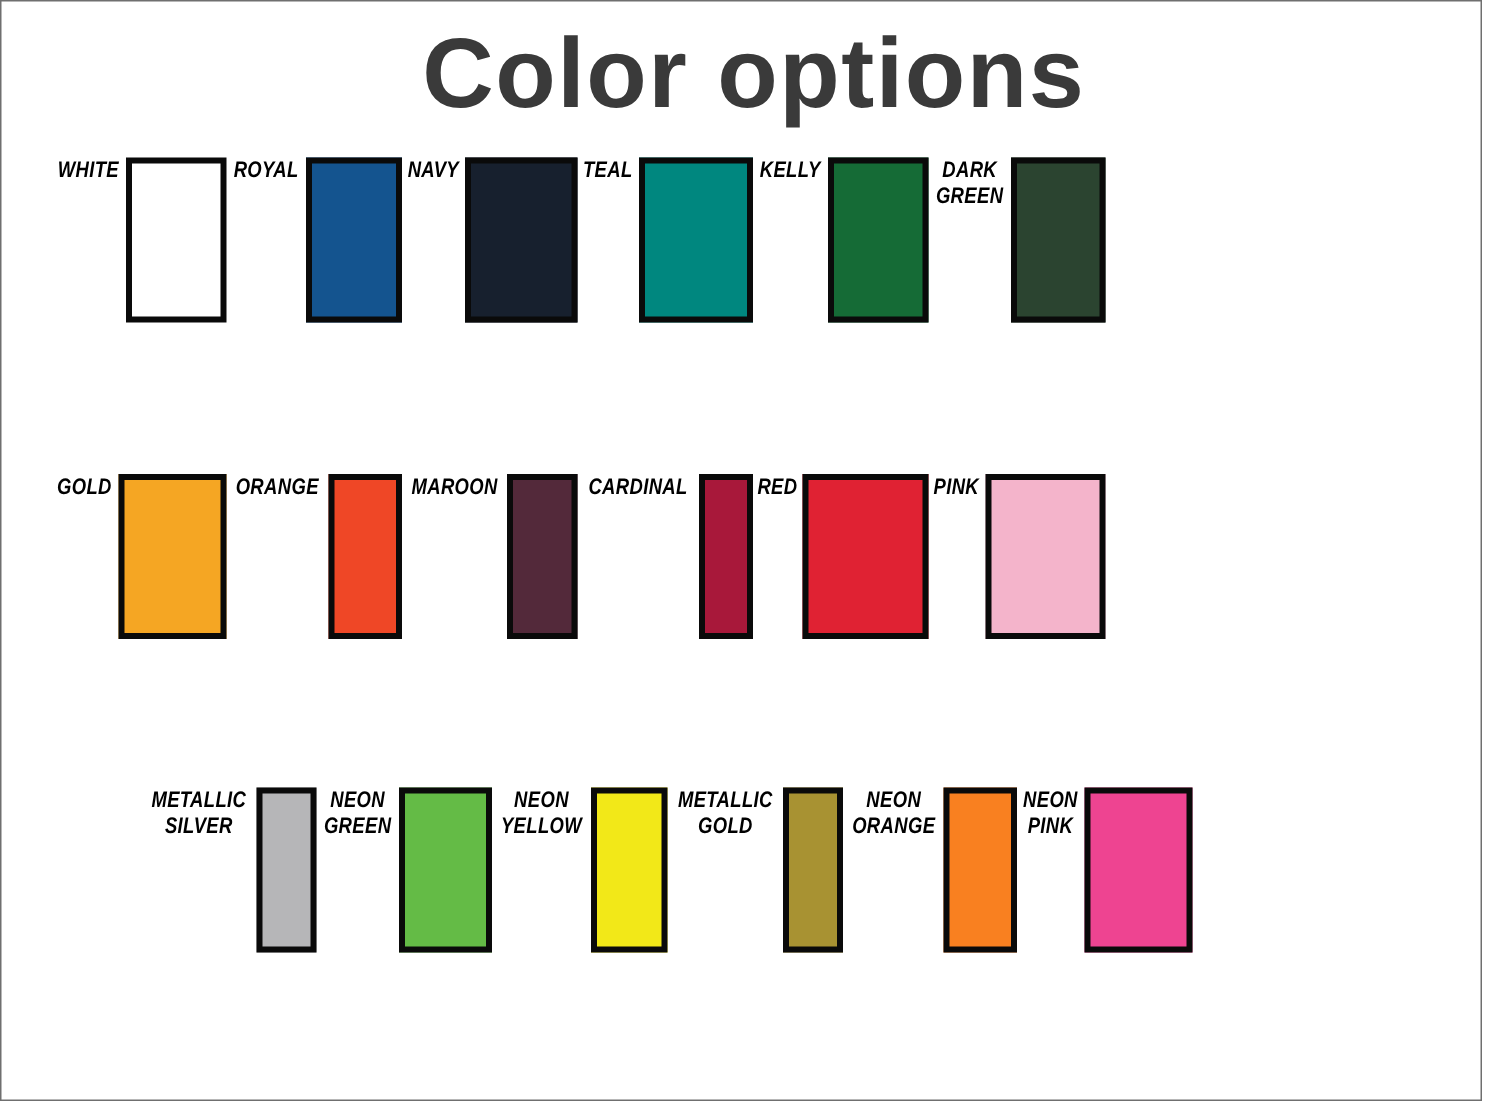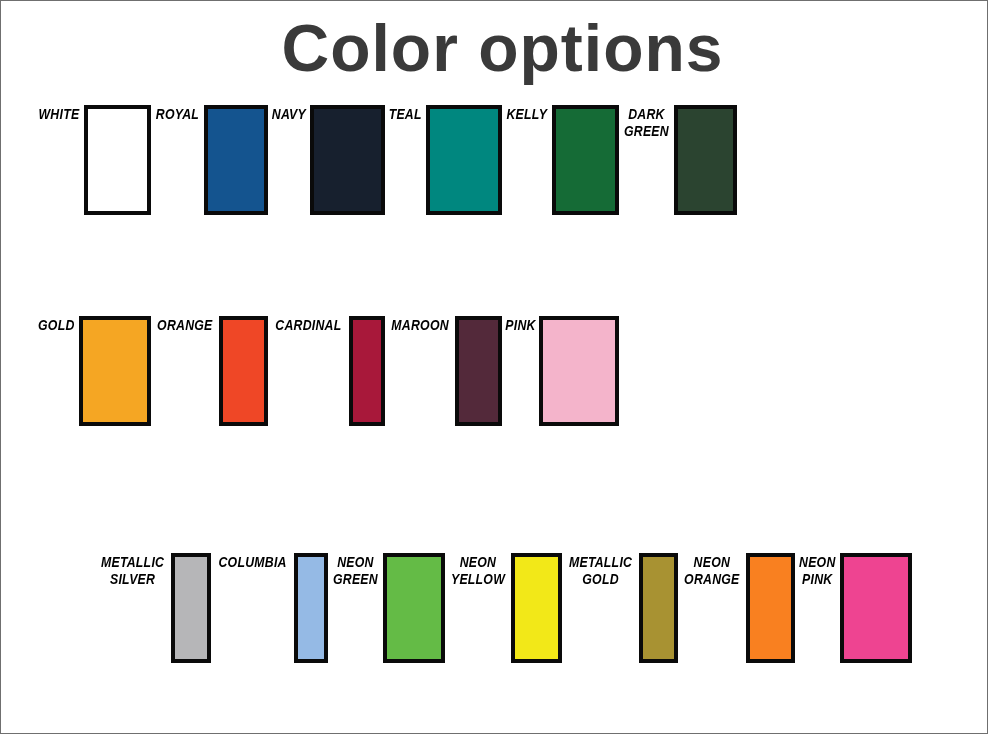--- a/index.html
+++ b/index.html
@@ -34,21 +34,21 @@
     color: #3a3a3a;
     -webkit-font-smoothing: antialiased;
   }
   .swatch-row {
     position: absolute;
     display: flex;
     align-items: flex-end;
   }
   #row-1 { left: 33px; top: 104px; width: 937px; }
   #row-2 { left: 33px; top: 315px; width: 937px; }
-  #row-3 { left: 93px; top: 552px; width: 818px; }
+  #row-3 { left: 93px; top: 524px; width: 818px; }
 
   .swatch-cell {
     display: flex;
     flex-direction: row;
     align-items: flex-start;
     justify-content: flex-end;
     font-style: italic;
   }
   #row-1 .swatch-cell, #row-2 .swatch-cell { width: 117.1px; }
   #row-3 .swatch-cell { width: 116.9px; }
@@ -110,41 +110,41 @@
   <div class="swatch-row" id="row-2">
       <div class="swatch-cell">
         <div class="swatch-label">GOLD</div>
         <div class="swatch-box" style="background-color: rgb(245, 166, 35); border-color: rgb(10, 10, 10);"></div>
       </div>
       <div class="swatch-cell">
         <div class="swatch-label">ORANGE</div>
         <div class="swatch-box" style="background-color: rgb(239, 71, 38); border-color: rgb(10, 10, 10);"></div>
       </div>
       <div class="swatch-cell">
+        <div class="swatch-label">MAROON</div>
+        <div class="swatch-box" style="background-color: rgb(83, 41, 58); border-color: rgb(10, 10, 10);"></div>
+      </div>
+      <div class="swatch-cell">
         <div class="swatch-label">CARDINAL</div>
         <div class="swatch-box" style="background-color: rgb(168, 24, 58); border-color: rgb(10, 10, 10);"></div>
       </div>
       <div class="swatch-cell">
-        <div class="swatch-label">MAROON</div>
-        <div class="swatch-box" style="background-color: rgb(83, 41, 58); border-color: rgb(10, 10, 10);"></div>
+        <div class="swatch-label">RED</div>
+        <div class="swatch-box" style="background-color: rgb(224, 34, 51); border-color: rgb(10, 10, 10);"></div>
       </div>
       <div class="swatch-cell">
         <div class="swatch-label">PINK</div>
         <div class="swatch-box" style="background-color: rgb(244, 180, 203); border-color: rgb(10, 10, 10);"></div>
       </div>
     </div>
   <div class="swatch-row" id="row-3">
       <div class="swatch-cell">
         <div class="swatch-label">METALLIC
 SILVER</div>
         <div class="swatch-box" style="background-color: rgb(182, 182, 184); border-color: rgb(10, 10, 10);"></div>
-      </div>
-      <div class="swatch-cell">
-        <div class="swatch-label">COLUMBIA</div>
-        <div class="swatch-box" style="background-color: rgb(149, 186, 229); border-color: rgb(10, 10, 10);"></div>
       </div>
       <div class="swatch-cell">
         <div class="swatch-label">NEON
 GREEN</div>
         <div class="swatch-box" style="background-color: rgb(100, 187, 70); border-color: rgb(10, 10, 10);"></div>
       </div>
       <div class="swatch-cell">
         <div class="swatch-label">NEON
 YELLOW</div>
         <div class="swatch-box" style="background-color: rgb(242, 232, 24); border-color: rgb(10, 10, 10);"></div>

